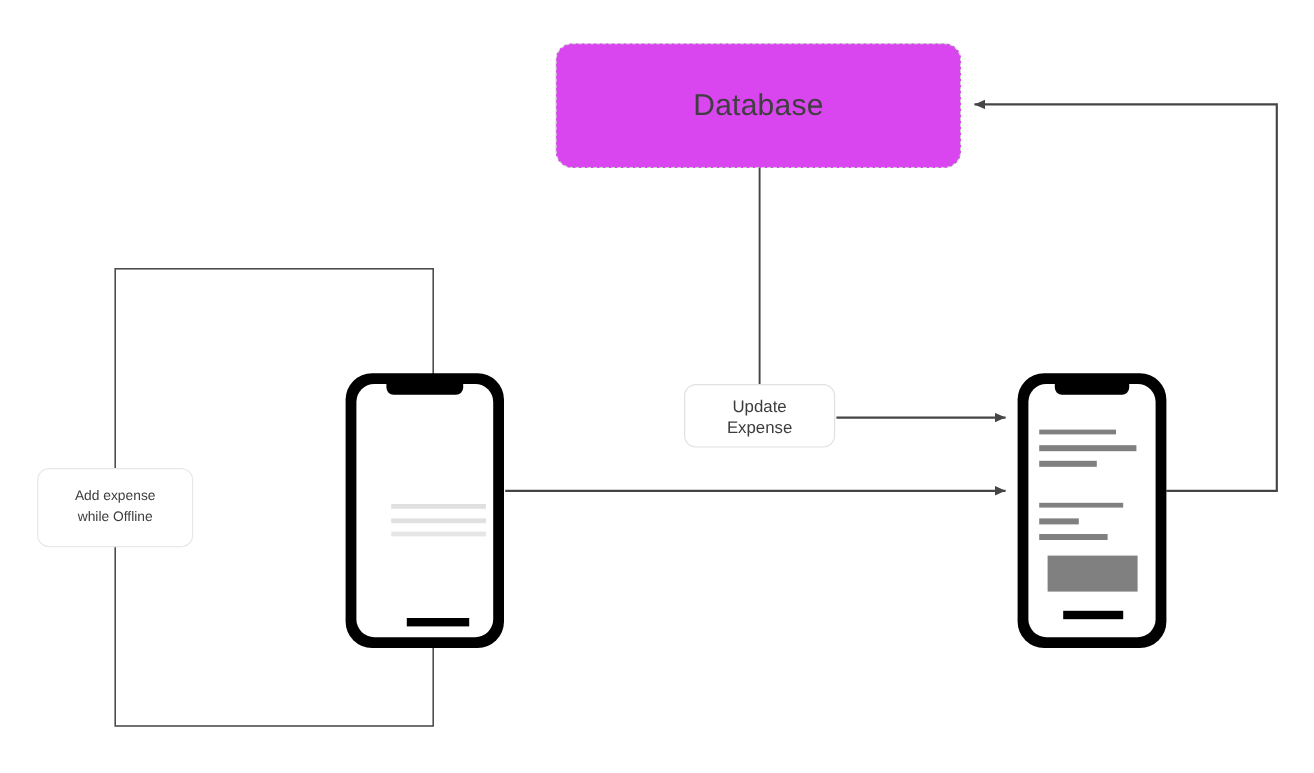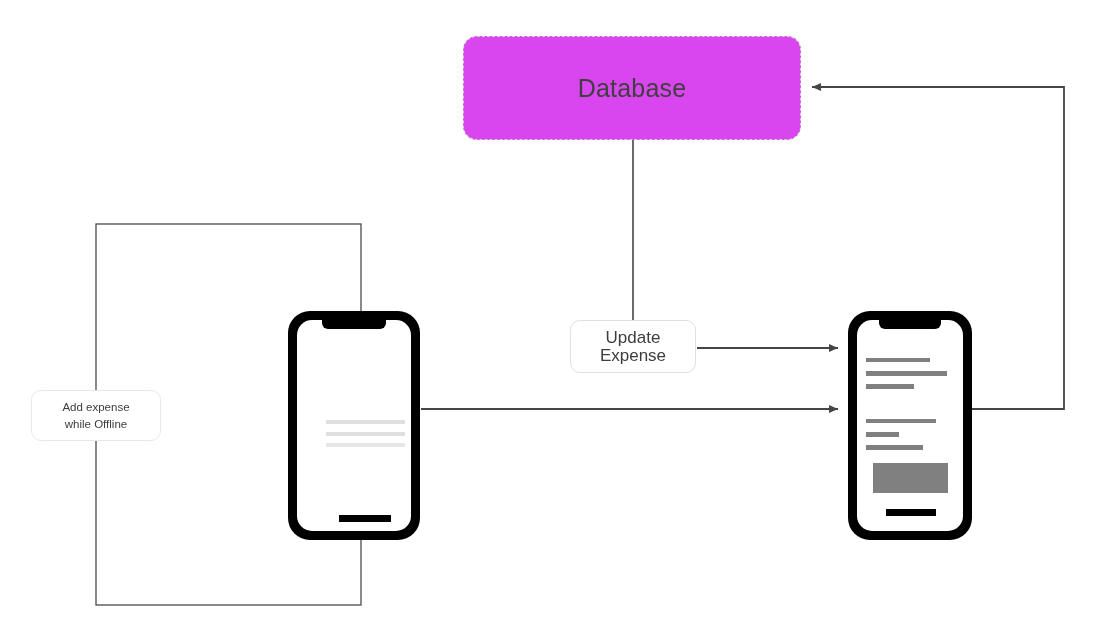--- a/index.html
+++ b/index.html
@@ -47,29 +47,29 @@
     color: #3f3f3f;
   }
   #update-expense-node {
     left: 570px;
     top: 320px;
     width: 126px;
     height: 53px;
     border: 1.1px solid #e0e0e0;
     border-radius: 10px;
     background: #ffffff;
-    font-size: 17px;
+    font-size: 14px;
     line-height: 18px;
     color: #3d3d3d;
   }
   #add-expense-node {
     left: 31px;
     top: 390px;
     width: 130px;
-    height: 51px;
+    height: 66px;
     border: 1.1px solid #e8e8e8;
     border-radius: 10px;
     background: #ffffff;
     font-size: 11.5px;
     line-height: 17px;
     color: #3d3d3d;
   }
   .node-label .txt {
     white-space: pre-line;
     display: block;

